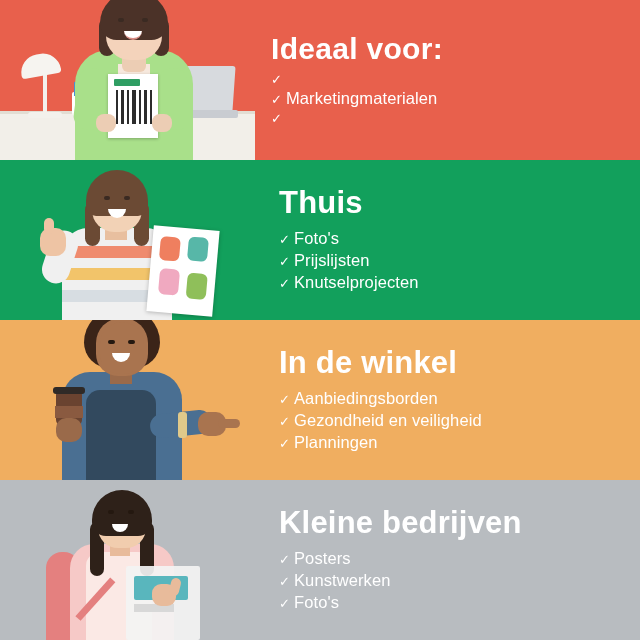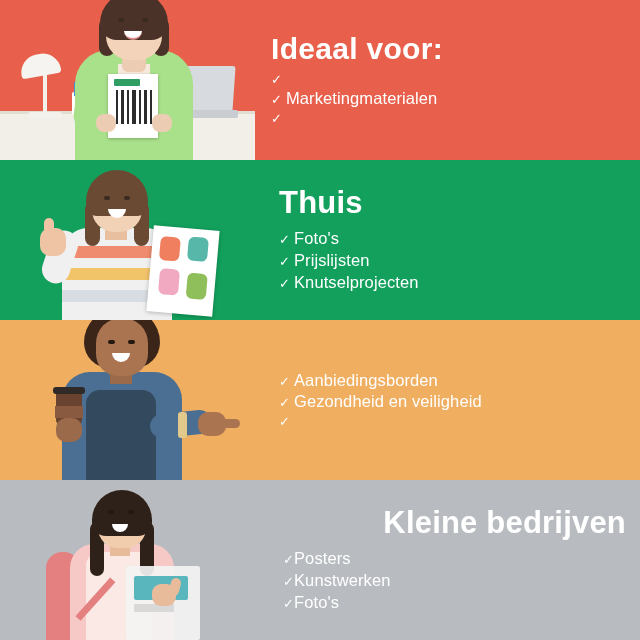--- a/index.html
+++ b/index.html
@@ -72,21 +72,21 @@
   .check {
     width: 15px;
     flex: 0 0 15px;
     font-size: 13px;
     line-height: 1.32;
   }
   .band-1 .heading, .band-1 .kicker { color: #fff; }
   .band-1 .bullets li, .band-1 .check { color: #fff; }
   .band-2 .heading, .band-2 .bullets li, .band-2 .check { color: #fff; }
   .band-3 .heading, .band-3 .bullets li, .band-3 .check { color: #fff; }
-  .band-4 .heading, .band-4 .bullets li, .band-4 .check { color: #fff; text-align: right; }
+  .band-4 .heading, .band-4 .bullets li, .band-4 .check { color: #fff; }
 
   .band-3 .textcol { padding-left: 24px; }
   .band-4 .textcol { padding-left: 24px; }
   .band-2 .textcol { padding-left: 24px; }
 
   
   .p1-desk { position:absolute; left:0; bottom:0; width:255px; height:48px; background:#f2efe9; }
   .p1-deskline { position:absolute; left:0; bottom:46px; width:255px; height:3px; background:#e2ddd3; }
   .p1-wall { position:absolute; inset:0; background:#e8604c; }
   .p1-laptop-base { position:absolute; left:150px; bottom:42px; width:88px; height:8px; background:#c9ccd1; border-radius:2px; }
@@ -299,31 +299,33 @@
         <div class="p3-eye-l sh"></div>
         <div class="p3-eye-r sh"></div>
         <div class="p3-smile sh"></div>
         <div class="p3-cup sh"></div>
         <div class="p3-cup-band sh"></div>
         <div class="p3-cup-lid sh"></div>
         <div class="p3-hand-l sh"></div>
       </div>
     </div>
     <div class="textcol">
+      <h2 class="heading">In de winkel</h2>
       <ul class="bullets">
         <li>
             <span class="check">✓</span>
             <span>Aanbiedingsborden</span>
           </li>
         <li>
             <span class="check">✓</span>
             <span>Gezondheid en veiligheid</span>
           </li>
         <li>
             <span class="check">✓</span>
+            <span>Planningen</span>
           </li>
       </ul>
     </div>
   </section>
 
   <section class="band band-4">
     <div class="photo">
       <div class="photo-inner">
         <div class="p4-mat sh"></div>
         <div class="p4-body sh"></div>

